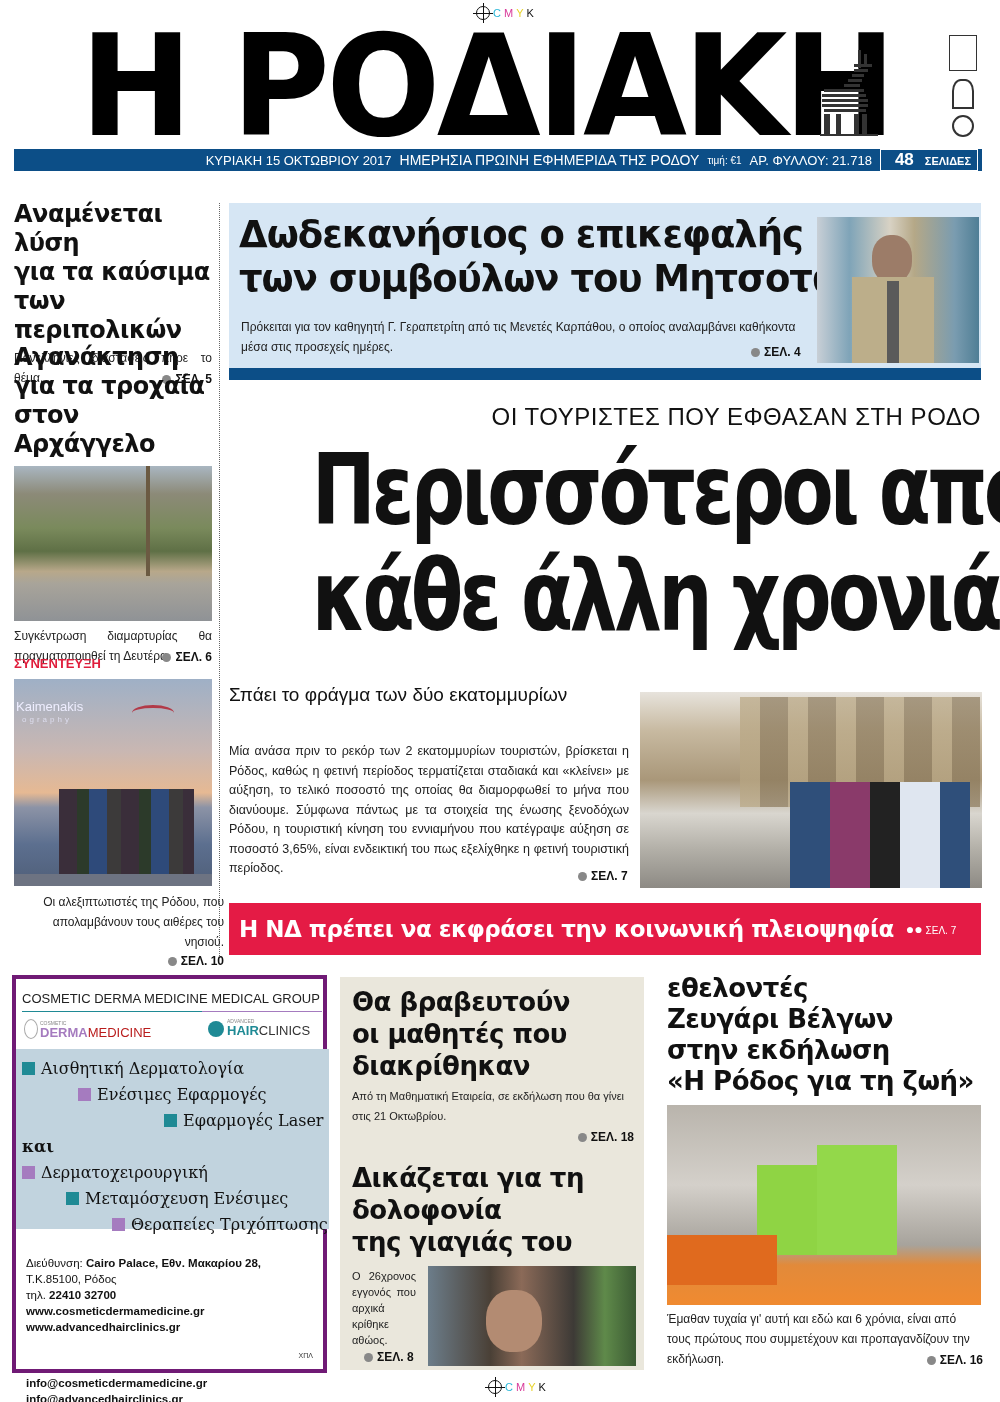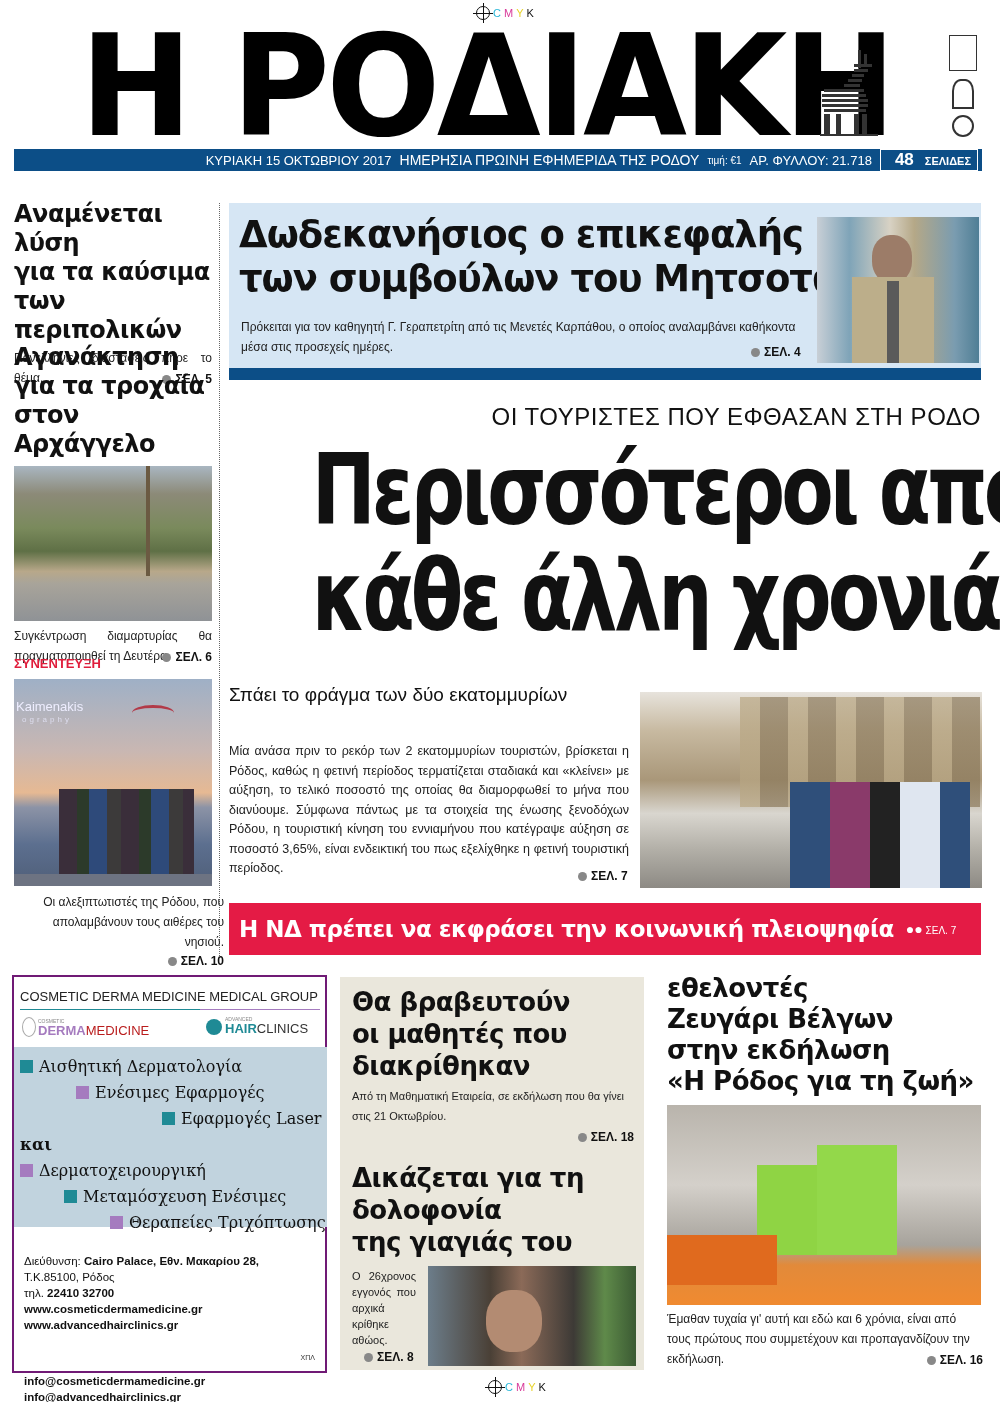--- a/index.html
+++ b/index.html
@@ -36,21 +36,21 @@
 
   
   .mitsotakis { left: 229px; top: 203px; width: 752px; height: 165px; background: #d6e6f4; }
   .mitsotakis-bar { left: 229px; top: 368px; width: 752px; height: 12px; background: #0c4e87; }
 
   .main-kicker { left: 229px; top: 403px; width: 752px; text-align: right; font-size: 24px; font-family: "Liberation Sans", sans-serif; letter-spacing: 0.5px; }
   .main-title { left: 229px; top: 440px; width: 752px; text-align: center; font-family: "DejaVu Sans", sans-serif; font-weight: 900; font-size: 98px; line-height: 100px; letter-spacing: -5px; transform: scaleX(0.78); transform-origin: center; white-space: nowrap; }
 
   .red-banner { left: 229px; top: 903px; width: 752px; height: 52px; background: #e41b45; color: #fff; display: flex; align-items: center; padding-left: 10px; }
 
-  .ad { left: 12px; top: 975px; width: 315px; height: 398px; border: 2px solid #701a75; background: #fff; }
+  .ad { left: 12px; top: 975px; width: 315px; height: 398px; border: 4px solid #701a75; background: #fff; }
   .ad-services { background: #c1d3de; position: absolute; left: 0; top: 70px; width: 313px; height: 180px; }
   .svc { font-family: "DejaVu Serif", serif; font-size: 16px; color: #111; position: absolute; display: flex; align-items: center; gap: 6px; white-space: nowrap; }
   .sq { width: 13px; height: 13px; display: inline-block; }
 
   .beige { background: #eae7dc; }
 </style>
 </head>
 <body>
 
 <div class="abs cmyk" style="left:476px; top:6px;">

